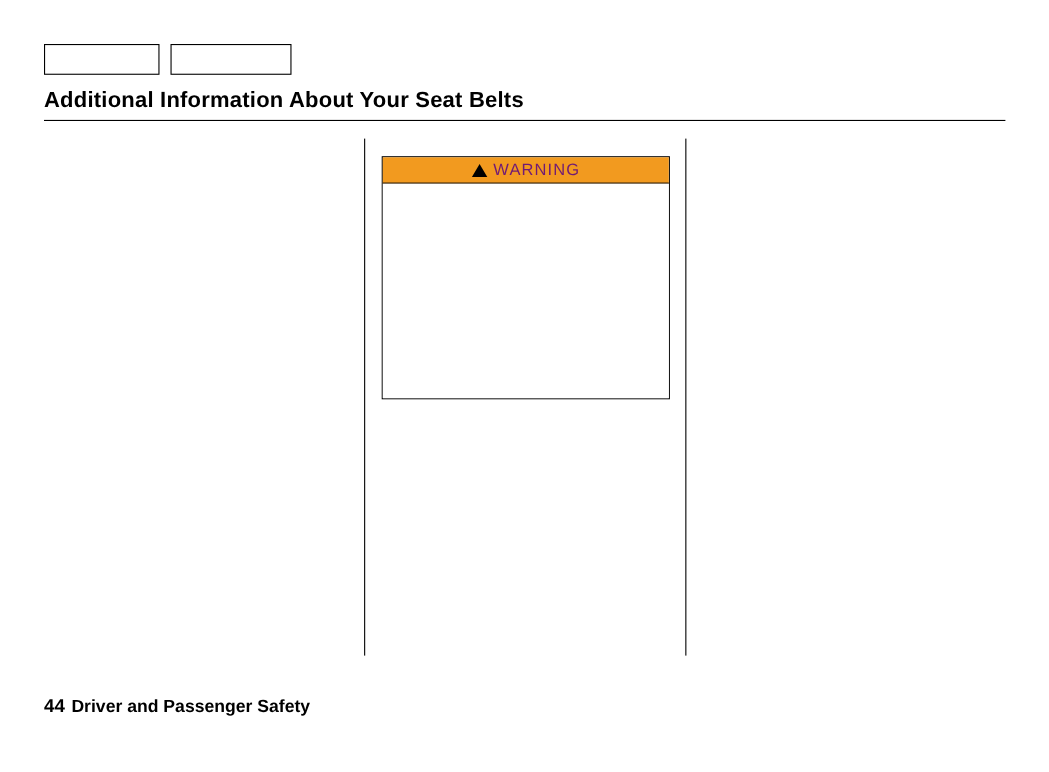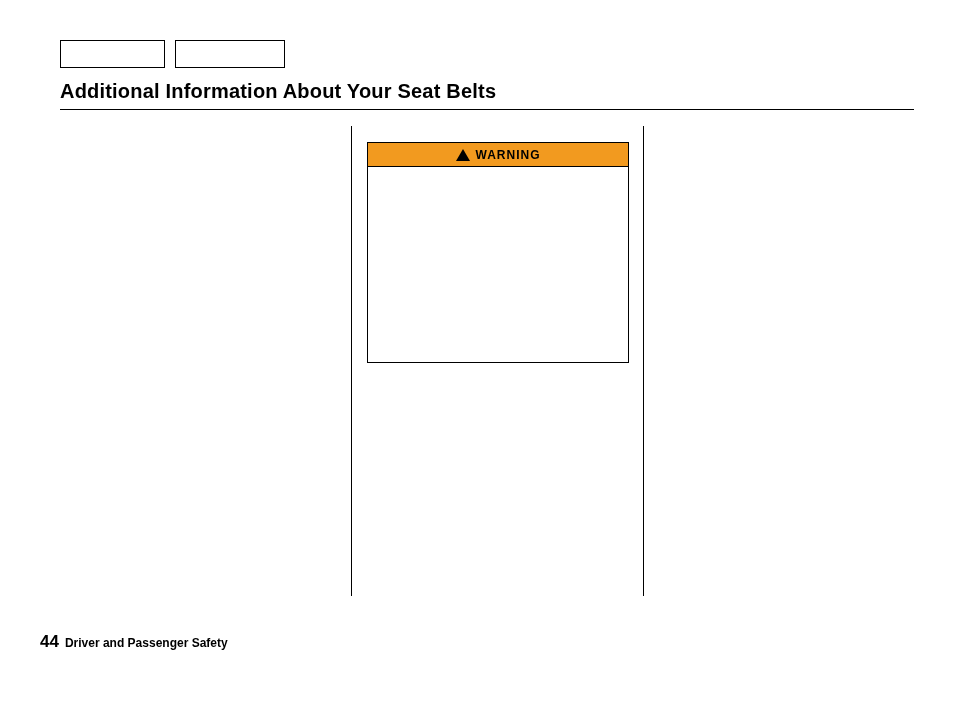--- a/index.html
+++ b/index.html
@@ -4,21 +4,21 @@
   <style>
     * { margin: 0; padding: 0; box-sizing: border-box; }
     body {
       width: 954px;
       height: 702px;
       background: #ffffff;
       font-family: Arial, Helvetica, sans-serif;
       position: relative;
     }
     .page {
-      padding: 40px 40px 0 60px;
+      padding: 40px 40px 0 40px;
       height: 100%;
       position: relative;
     }
     .top-boxes {
       display: flex;
       gap: 10px;
       margin-bottom: 12px;
     }
     .box1 {
       width: 105px;
@@ -82,44 +82,44 @@
     }
     .warning-header .tri {
       width: 0;
       height: 0;
       border-left: 7px solid transparent;
       border-right: 7px solid transparent;
       border-bottom: 12px solid #000;
       position: relative;
     }
     .warning-header .label {
-      font-weight: bold;
-      font-size: 12px;
+      font-weight: normal;
+      font-size: 15px;
       letter-spacing: 1px;
-      color: #000000;
+      color: #701a75;
     }
     .warning-body {
       height: 195px;
       background: #fff;
     }
     .footer {
       position: absolute;
       left: 40px;
       bottom: 50px;
       display: flex;
       align-items: baseline;
       gap: 6px;
     }
     .footer .page-num {
       font-size: 17px;
       font-weight: bold;
       color: #000;
     }
     .footer .section {
-      font-size: 12px;
+      font-size: 16px;
       font-weight: bold;
       color: #000;
     }
   </style>
 </head>
 <body>
 
 <div class="page">
 
   <div class="top-boxes">

